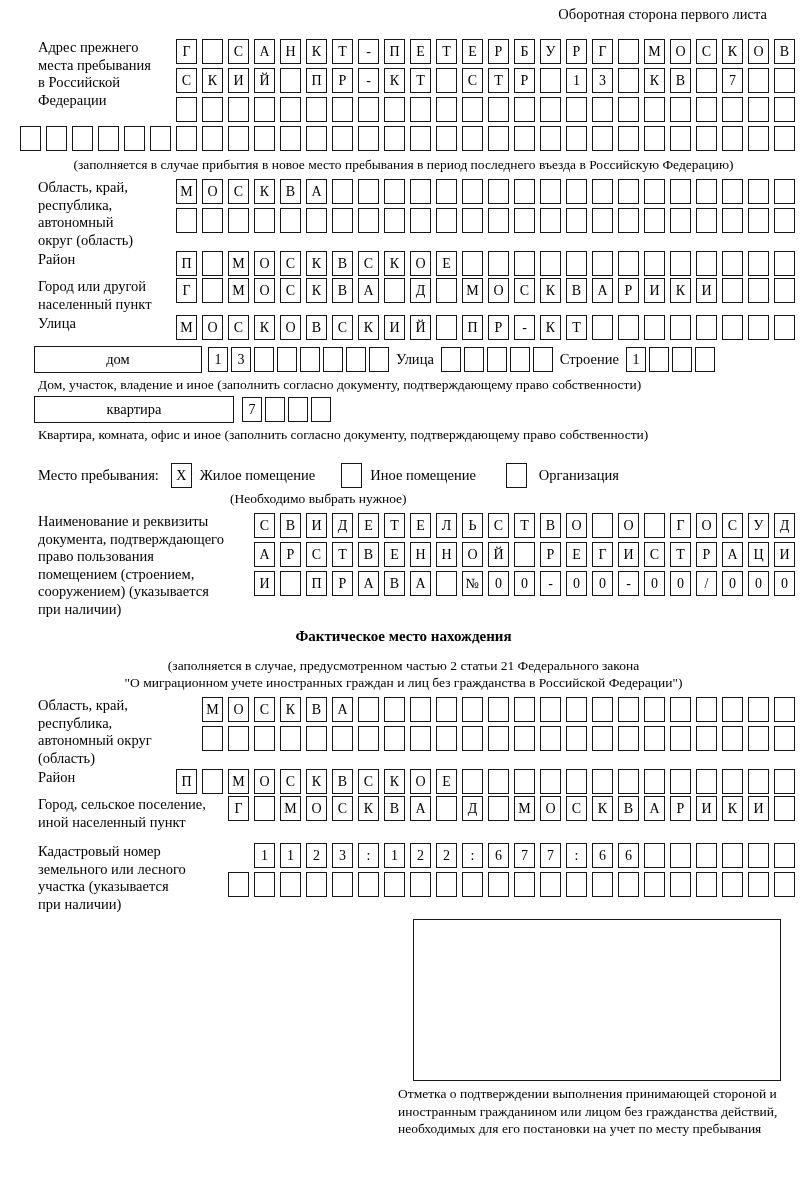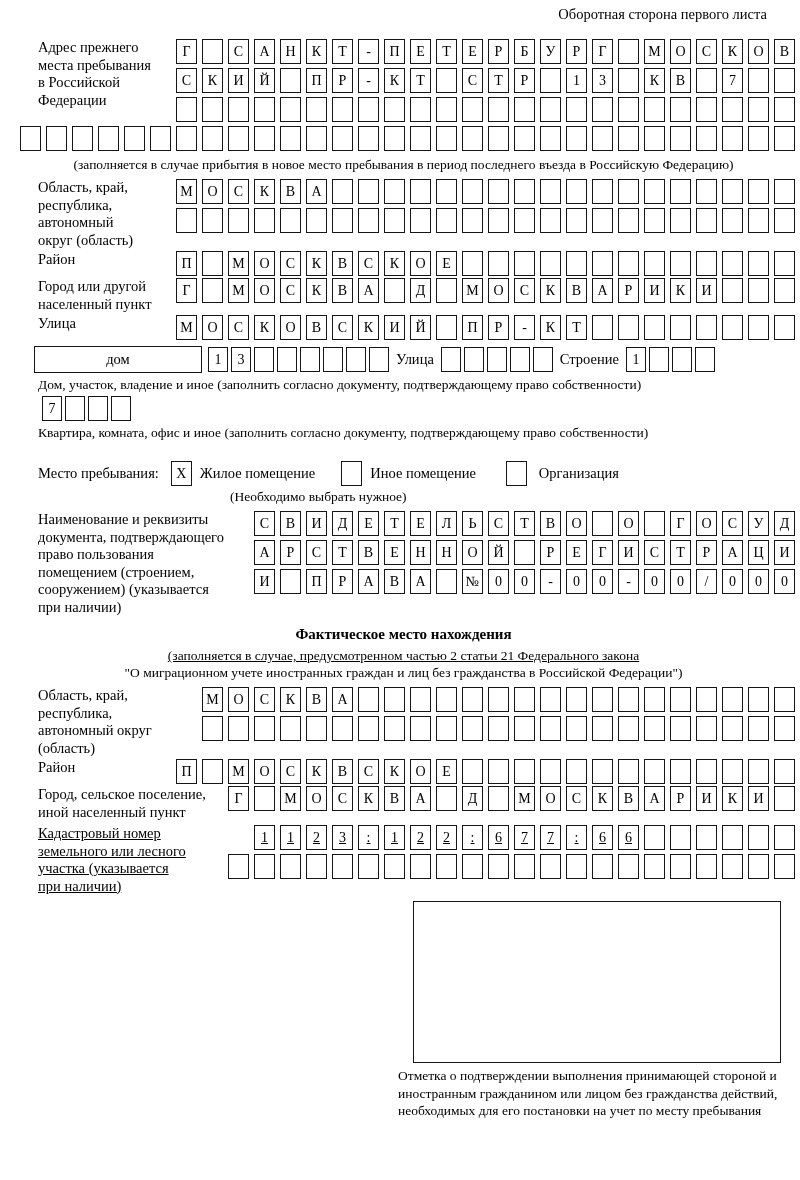--- a/index.html
+++ b/index.html
@@ -40,21 +40,21 @@
   .stay-row { display: flex; align-items: center; margin-left: 26px; margin-top: 20px; font-size: 14.5px; }
   .checkbox {
     width: 21px; height: 25px; border: 1.5px solid #161616; flex: none;
     display: flex; align-items: center; justify-content: center; font-size: 14px;
   }
 
   .stamp-wrap { margin: 6px 0 0 386px; width: 397px; }
   .stamp-box { width: 368px; height: 162px; border: 1.8px solid #161616; margin: 0 auto; }
   .stamp-caption { margin-top: 4px; font-size: 13.5px; line-height: 17.5px; text-align: left; }
 
-  .mt2 { margin-top: 2px; } .mt3 { margin-top: 3px; } .mt4 { margin-top: 4px; text-decoration: underline; }
+  .mt2 { margin-top: 2px; } .mt3 { margin-top: 3px; } .mt4 { margin-top: 12px; }
   .mt5 { margin-top: 5px; } .mt6 { margin-top: 6px; }
   .mt10 { margin-top: 10px; } .mt16 { margin-top: 16px; }
   .ml26 { margin-left: 26px; }
   .choose-note { margin-left: 218px; }
 </style>
 </head>
 <body>
 
 <div class="page">
 
@@ -363,20 +363,21 @@
     <div class="cells tight">
         <span class="cell">1</span>
         <span class="cell"></span>
         <span class="cell"></span>
         <span class="cell"></span>
       </div>
   </div>
   <div class="caption ml26 mt3">Дом, участок, владение и иное (заполнить согласно документу, подтверждающему право собственности)</div>
 
   <div class="house-row mt3">
+    <div class="namedbox" style="width:200px">квартира</div>
     <div class="cells tight" style="margin-left:8px">
         <span class="cell">7</span>
         <span class="cell"></span>
         <span class="cell"></span>
         <span class="cell"></span>
       </div>
   </div>
   <div class="caption ml26 mt3">Квартира, комната, офис и иное (заполнить согласно документу, подтверждающему право собственности)</div>
 
   <div class="stay-row">

